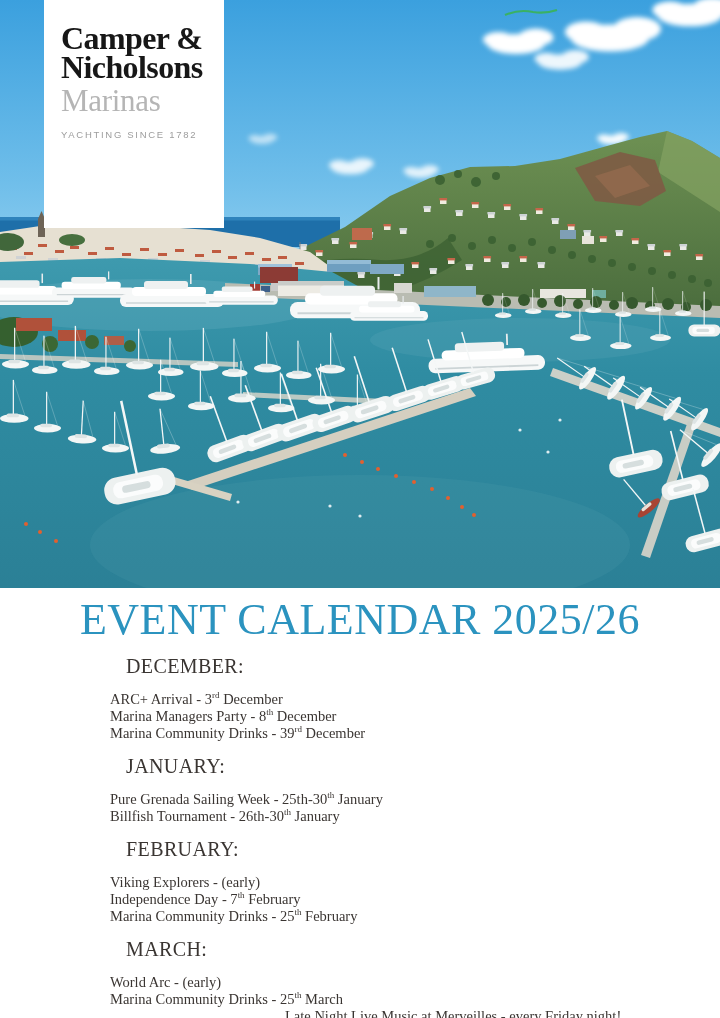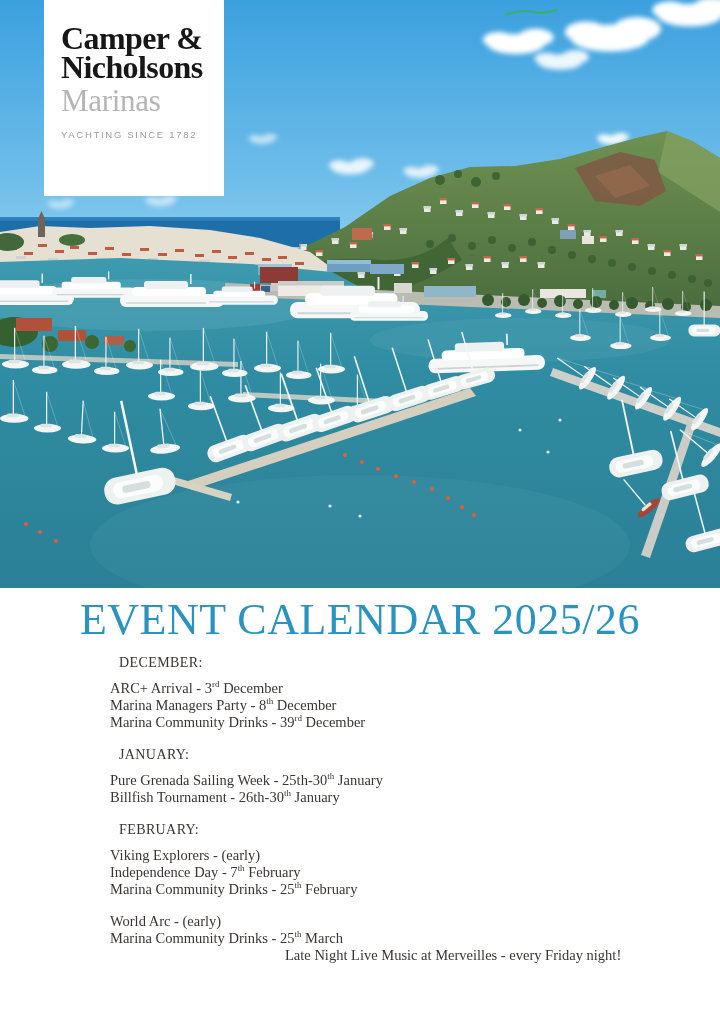--- a/index.html
+++ b/index.html
@@ -1,37 +1,37 @@
 <!DOCTYPE html>
 <html><head>
 <meta charset="utf-8">
 <style>
   html,body{margin:0;padding:0;background:#ffffff;}
   .page{position:relative;width:720px;height:1018px;background:#ffffff;overflow:hidden;
         font-family:"Liberation Serif",serif;}
   .photo{position:relative;width:720px;height:588px;}
   .photo svg{display:block;}
   
-  .logo-card{position:absolute;left:44px;top:0;width:180px;height:196px;background:#ffffff;
+  .logo-card{position:absolute;left:44px;top:0;width:180px;height:228px;background:#ffffff;
              box-sizing:border-box;padding:24px 8px 0 17px;}
   .logo-l1,.logo-l2{font-family:"Liberation Serif",serif;font-weight:bold;color:#171717;
              font-size:32px;line-height:29px;letter-spacing:-0.6px;}
   .logo-marinas{font-family:"Liberation Serif",serif;color:#b5b5b5;font-size:31px;
              line-height:33px;margin-top:2px;letter-spacing:-0.3px;}
   .logo-tagline{font-family:"Liberation Sans",sans-serif;color:#9d9d9d;font-size:9.5px;
              letter-spacing:1.7px;margin-top:12px;white-space:nowrap;}
   
   .title{margin:10px 0 0;text-align:center;font-weight:normal;color:#2B93BF;
          font-size:44px;line-height:44px;letter-spacing:0.5px;}
   .title .ln{display:block;}
   .title .ts{font-size:0.74em;letter-spacing:1px;}
   
   .events{margin:12px 0 0 110px;color:#3a3532;font-size:14.5px;line-height:17px;}
   .month{margin:0 0 15px 0;}
-  .month-h{margin:9px;font-size:14px;font-weight:normal;letter-spacing:0.4px;}
+  .month-h{margin:16px;font-size:20px;font-weight:normal;letter-spacing:0.4px;}
   .ev{margin:0;}
   .ord{font-size:0.62em;vertical-align:super;line-height:0;letter-spacing:0;}
   .footer-note{margin-left:175px;}
 </style>
 </head>
 <body>
 
 <div class="page">
 
   <div class="photo">
@@ -411,19 +411,20 @@
     </section>
 
     <section class="month">
       <h2 class="month-h">FEBRUARY:</h2>
       <p class="ev"><span>Viking Explorers - (early)</span><sup class="ord"></sup><span></span></p>
       <p class="ev"><span>Independence Day - 7</span><sup class="ord">th</sup><span> February</span></p>
       <p class="ev"><span>Marina Community Drinks - 25</span><sup class="ord">th</sup><span> February</span></p>
     </section>
 
     <section class="month">
+      <h2 class="month-h">MARCH:</h2>
       <p class="ev"><span>World Arc - (early)</span><sup class="ord"></sup><span></span></p>
       <p class="ev"><span>Marina Community Drinks - 25</span><sup class="ord">th</sup><span> March</span></p>
       <p class="ev footer-note">Late Night Live Music at Merveilles - every Friday night!</p>
     </section>
 
   </div>
 </div>
 
 </body></html>

